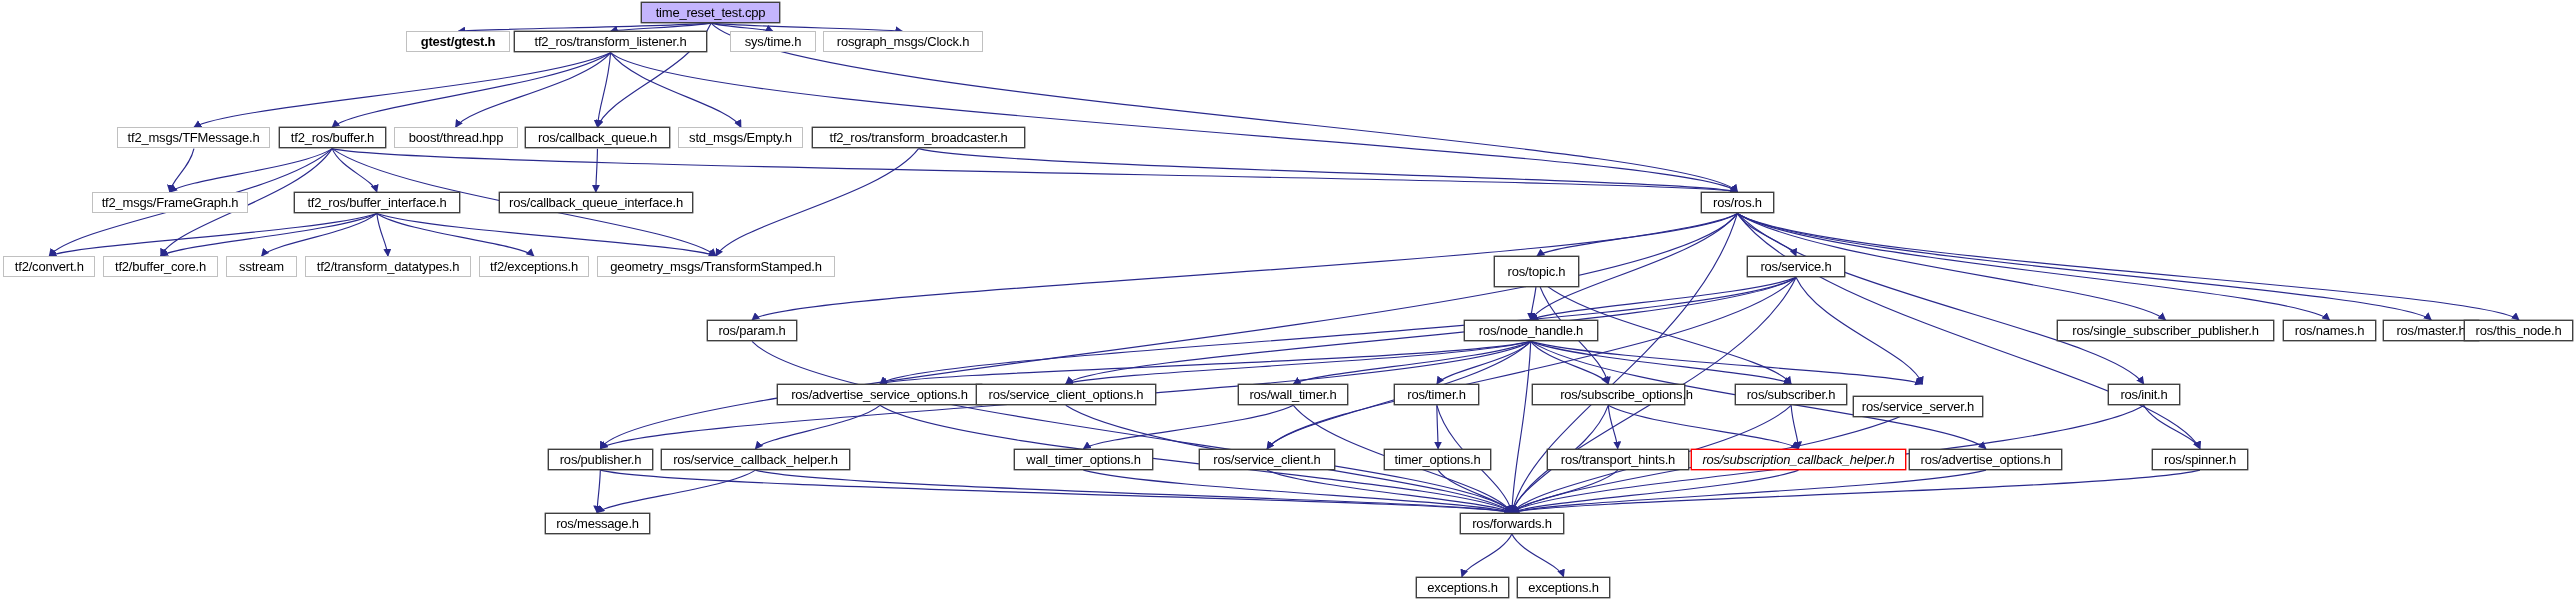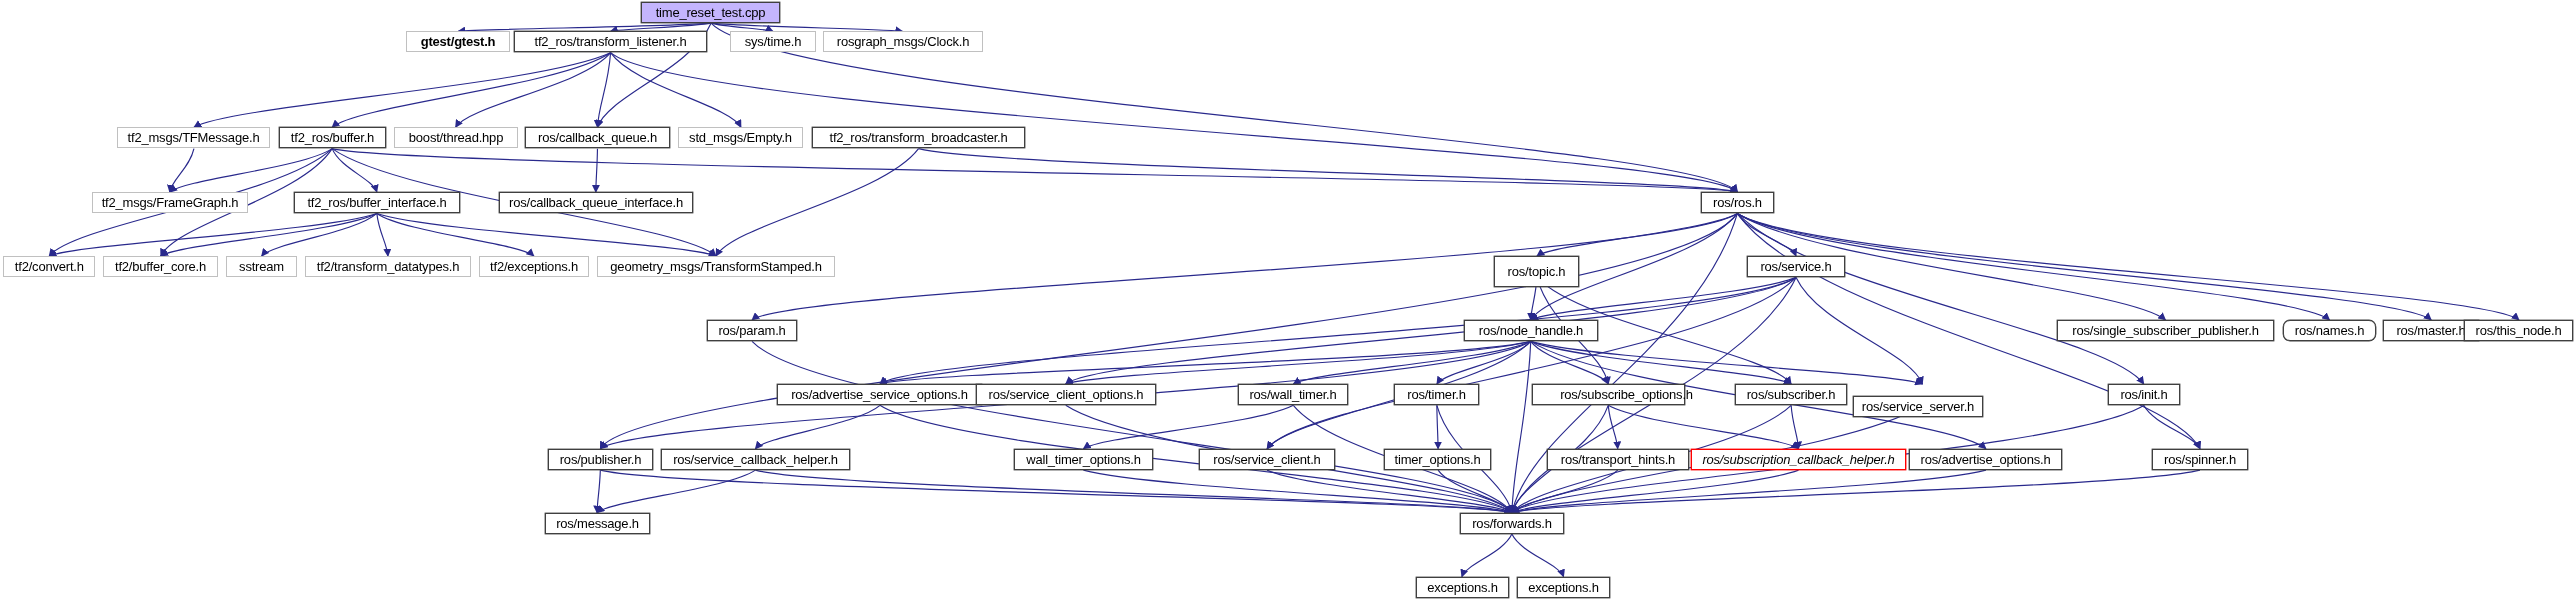--- a/index.html
+++ b/index.html
@@ -231,21 +231,21 @@
       </div>
       <div class="node bold" style="left: 707px; top: 320px; width: 90px; height: 21.3px;">
         <span class="node-label">ros/param.h</span>
       </div>
       <div class="node bold" style="left: 1464px; top: 320px; width: 134px; height: 21.3px;">
         <span class="node-label">ros/node_handle.h</span>
       </div>
       <div class="node bold" style="left: 2057px; top: 320px; width: 217px; height: 21.3px;">
         <span class="node-label">ros/single_subscriber_publisher.h</span>
       </div>
-      <div class="node bold" style="left: 2283px; top: 320px; width: 93px; height: 21.3px; border-radius: 7px;">
+      <div class="node bold" style="left: 2283px; top: 320px; width: 93px; height: 21.3px;">
         <span class="node-label">ros/names.h</span>
       </div>
       <div class="node bold" style="left: 2383px; top: 320px; width: 96px; height: 21.3px;">
         <span class="node-label">ros/master.h</span>
       </div>
       <div class="node bold" style="left: 2464px; top: 320px; width: 109px; height: 21.3px;">
         <span class="node-label">ros/this_node.h</span>
       </div>
       <div class="node bold" style="left: 777px; top: 384px; width: 205px; height: 21.3px;">
         <span class="node-label">ros/advertise_service_options.h</span>

